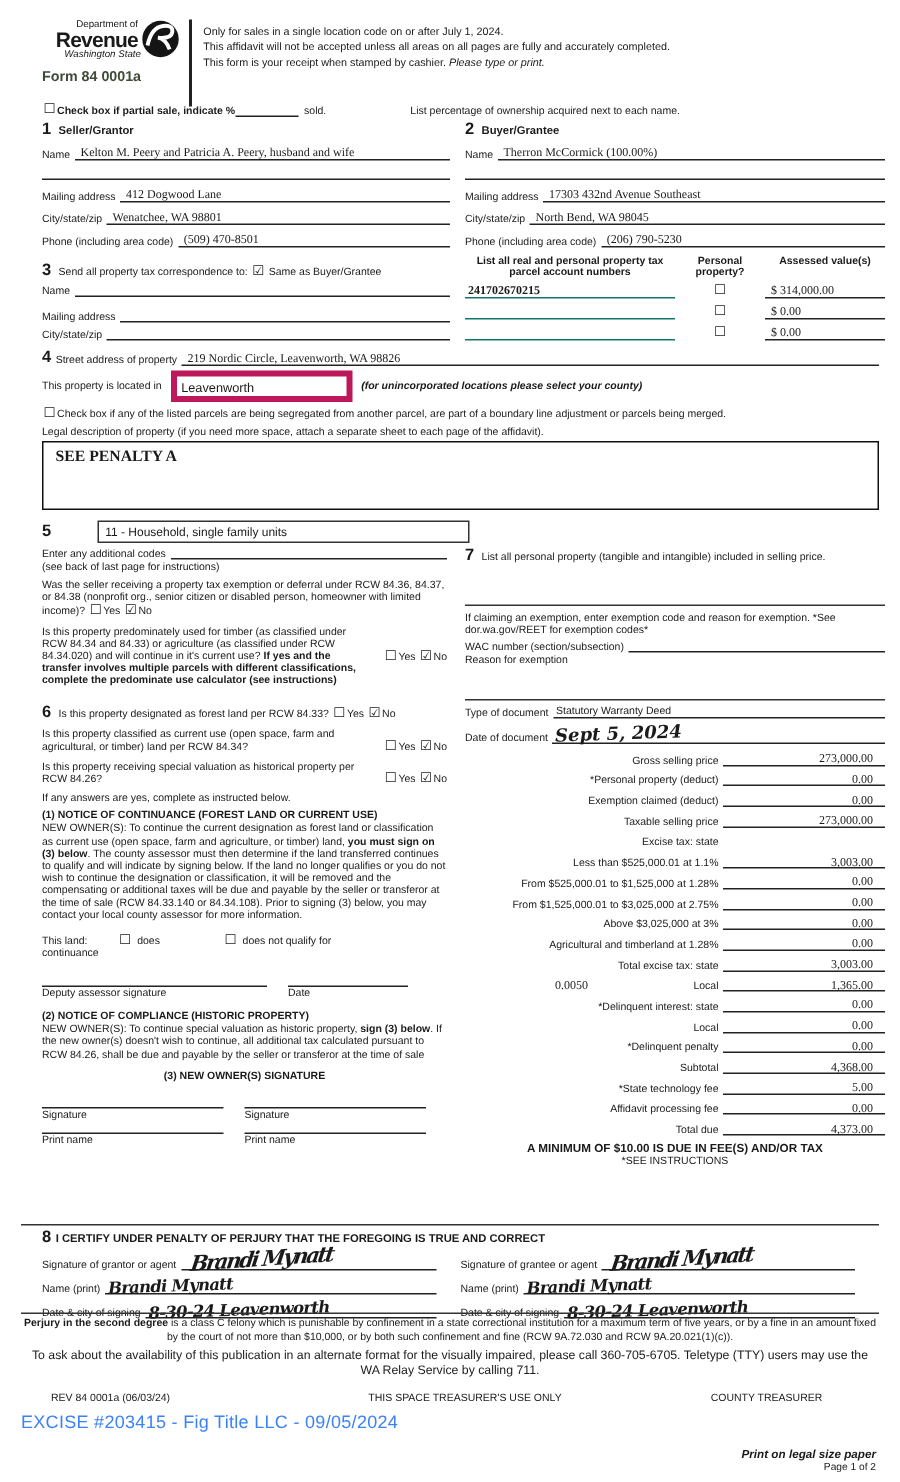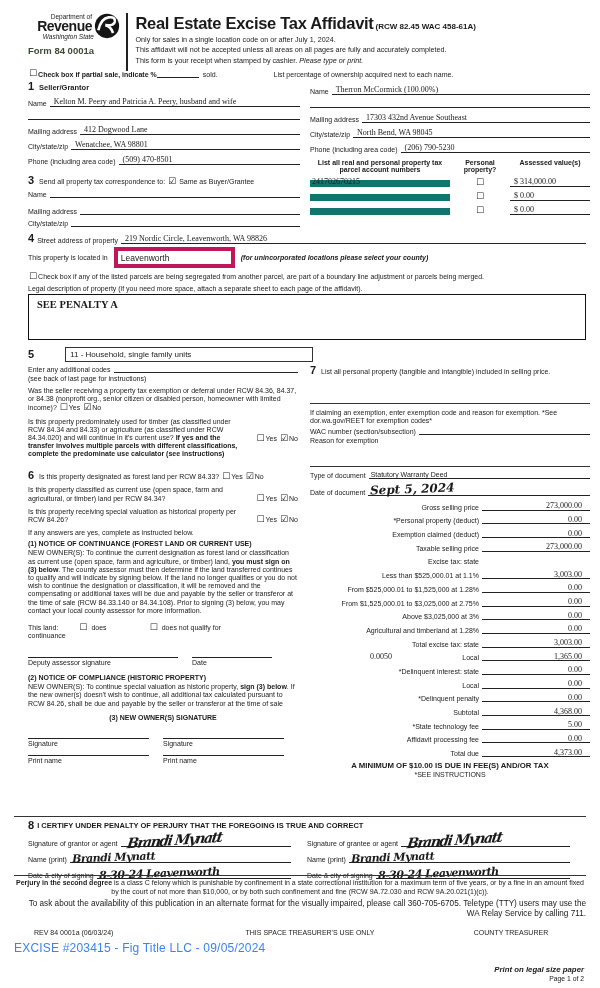--- a/index.html
+++ b/index.html
@@ -37,21 +37,21 @@
 .sechead{font-size:7.5px;font-weight:bold;}
 .frow{display:flex;align-items:flex-end;margin-top:5px;}
 .frow .lbl{white-space:nowrap;margin-right:3px;}
 .frow .val{flex:1;border-bottom:1px solid #222;padding:0 2px 0 4px;}
 .blankrow{border-bottom:1px solid #222;height:9px;margin-top:4px;}
 
 .ptable{margin-top:6px;}
 .phead{display:flex;font-weight:bold;text-align:center;}
 .ph1{width:140px;}.ph2{width:60px;}.ph3{flex:1;}
 .prow{display:flex;align-items:flex-end;margin-top:4px;}
-.prow .pnum{width:140px;border-bottom:7px solid #0f766e;padding:0 2px;height:10px;}
+.prow .pnum{width:140px;border-bottom:1px solid #0f766e;padding:0 2px;height:10px;font-weight:bold;}
 .prow .pcb{width:60px;text-align:center;}
 .prow .pval{flex:1;border-bottom:1px solid #222;padding:0 4px;height:10px;}
 
 .sec4{padding:4px 14px 0 28px;}
 .locrow{display:flex;align-items:center;margin-top:3px;}
 .locbox{border:4px solid #be185d;width:121px;padding:1.5px 3px;font-size:8.5px;margin:0 6px;}
 .segrow{margin-top:4px;display:flex;align-items:center;}
 .legalbox{border:1.3px solid #111;margin:2px 14px 0 28px;height:46px;padding:4px 8px;}
 .legalval{font-family:"Liberation Serif","DejaVu Serif",serif;font-weight:bold;font-size:10.5px;}
 
@@ -95,21 +95,21 @@
 .s8c{flex:1;padding-right:16px;position:relative;}
 .s8row{display:flex;align-items:flex-end;margin-top:7px;}
 .s8row .lbl{white-space:nowrap;margin-right:3px;}
 .s8row .val{flex:1;border-bottom:1px solid #222;height:9px;position:relative;}
 .scrawl{position:absolute;left:6px;bottom:-2px;font-size:14px;letter-spacing:-1.5px;transform:rotate(-4deg) skewX(-12deg);}
 .handline{position:absolute;left:2px;bottom:-2px;font-size:11px;letter-spacing:-0.5px;transform:rotate(-2deg);}
 .handdate{position:absolute;left:2px;bottom:-1px;font-size:12px;transform:rotate(-2deg);letter-spacing:0;}
 
 .bottom{position:absolute;left:0;right:0;bottom:0;padding:0 14px 6px 14px;}
 .perjury{text-align:center;line-height:1.25;margin-top:3px;}
-.tty{text-align:right;font-size:8.2px;line-height:1.2;margin-top:3px;}
+.tty{text-align:center;font-size:8.2px;line-height:1.2;margin-top:3px;}
 .footrow{display:flex;margin-top:10px;align-items:flex-start;}
 .f1{width:170px;padding-left:20px;}
 .f2{flex:1;text-align:center;}
 .f3{width:150px;text-align:center;}
 .stamp{text-align:left;font-size:12px;color:#3b82f6;margin-top:5px;letter-spacing:0.2px;}
 .printnote{text-align:right;font-size:7.8px;font-weight:bold;font-style:italic;margin-top:10px;padding-right:2px;}
 .pageno{text-align:right;font-size:6.8px;margin-top:1px;padding-right:2px;}
 </style>
 </head>
 <body>
@@ -128,24 +128,20 @@
           <svg viewBox="0 0 30 30" width="26" height="26">
             <circle cx="15" cy="15" r="14" fill="#151515"></circle>
             <path d="M5 20 Q8 6 17 5 Q25 4 24 10 Q23 15 13 14 Q19 15 22 23" stroke="#fff" stroke-width="3" fill="none"></path>
           </svg>
         </div>
       </div>
       <div class="formno">Form 84 0001a</div>
     </div>
     <div class="vline"></div>
     <div class="title-block">
-      <div>
-        <span class="main-title">Real Estate Excise Tax Affidavit</span>
-        <span class="rcw">(RCW 82.45 WAC 458-61A)</span>
-      </div>
       <div class="sub">Only for sales in a single location code on or after July 1, 2024.</div>
       <div class="sub">This affidavit will not be accepted unless all areas on all pages are fully and accurately completed.</div>
       <div class="sub">
         <span>This form is your receipt when stamped by cashier.</span>
         <span class="i">Please type or print.</span>
       </div>
     </div>
   </div>
 
   <div class="partial">
@@ -193,20 +189,24 @@
         <span class="lbl">Mailing address</span>
         <span class="val"></span>
       </div>
       <div class="frow">
         <span class="lbl">City/state/zip</span>
         <span class="val"></span>
       </div>
     </div>
 
     <div class="tc-right">
+      <div>
+        <span class="secnum">2</span>
+        <span class="sechead">Buyer/Grantee</span>
+      </div>
       <div class="frow">
         <span class="lbl">Name</span>
         <span class="val fill">Therron McCormick (100.00%)</span>
       </div>
       <div class="blankrow"></div>
       <div class="frow">
         <span class="lbl">Mailing address</span>
         <span class="val fill">17303 432nd Avenue Southeast</span>
       </div>
       <div class="frow">

